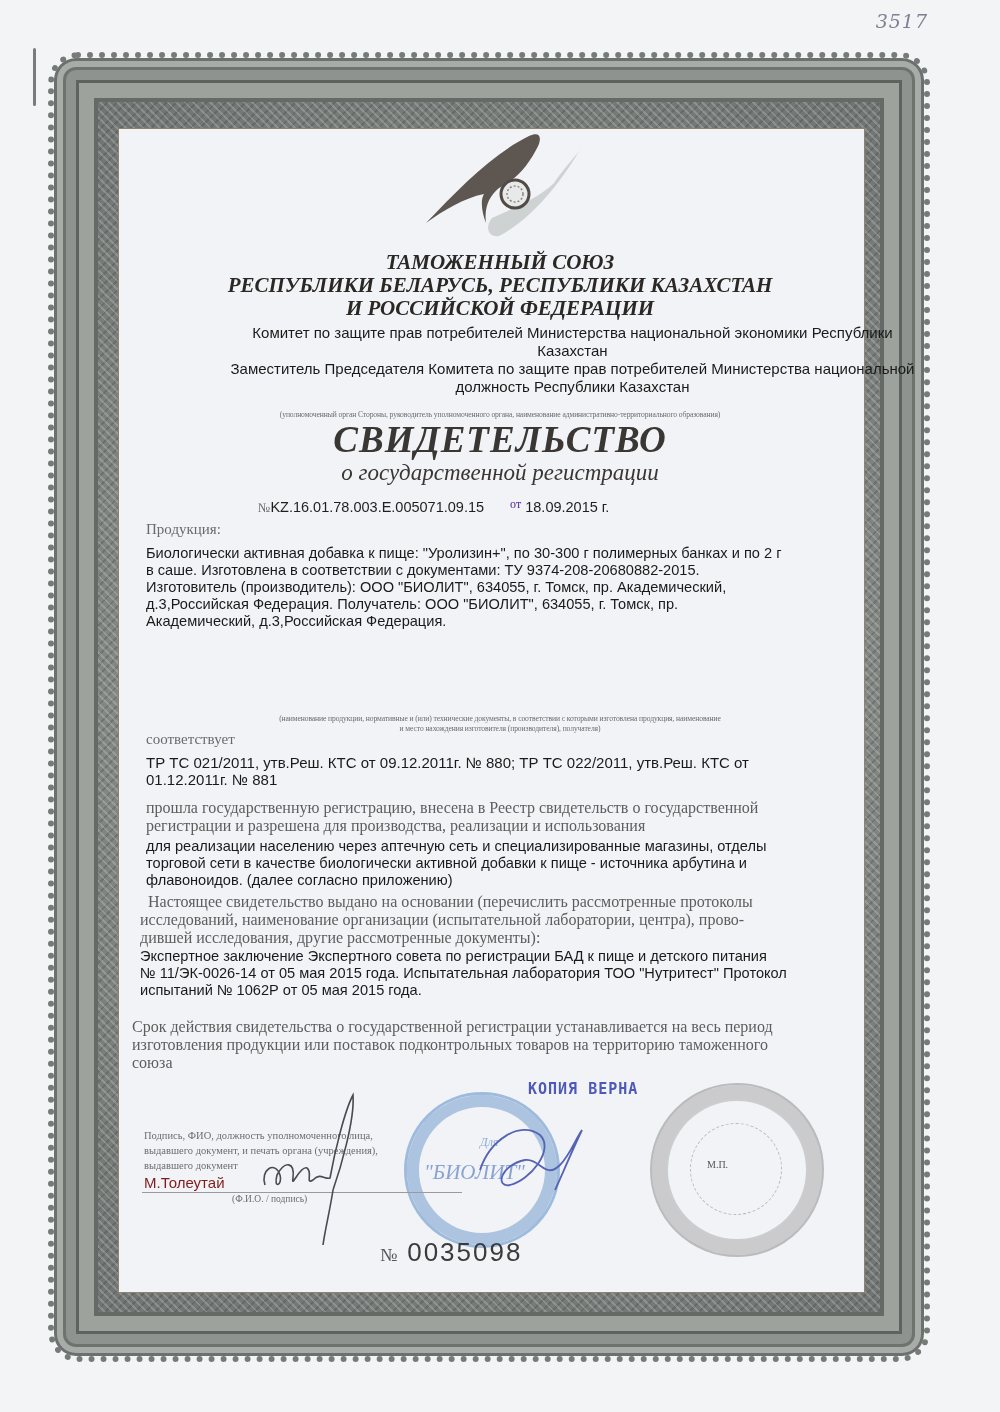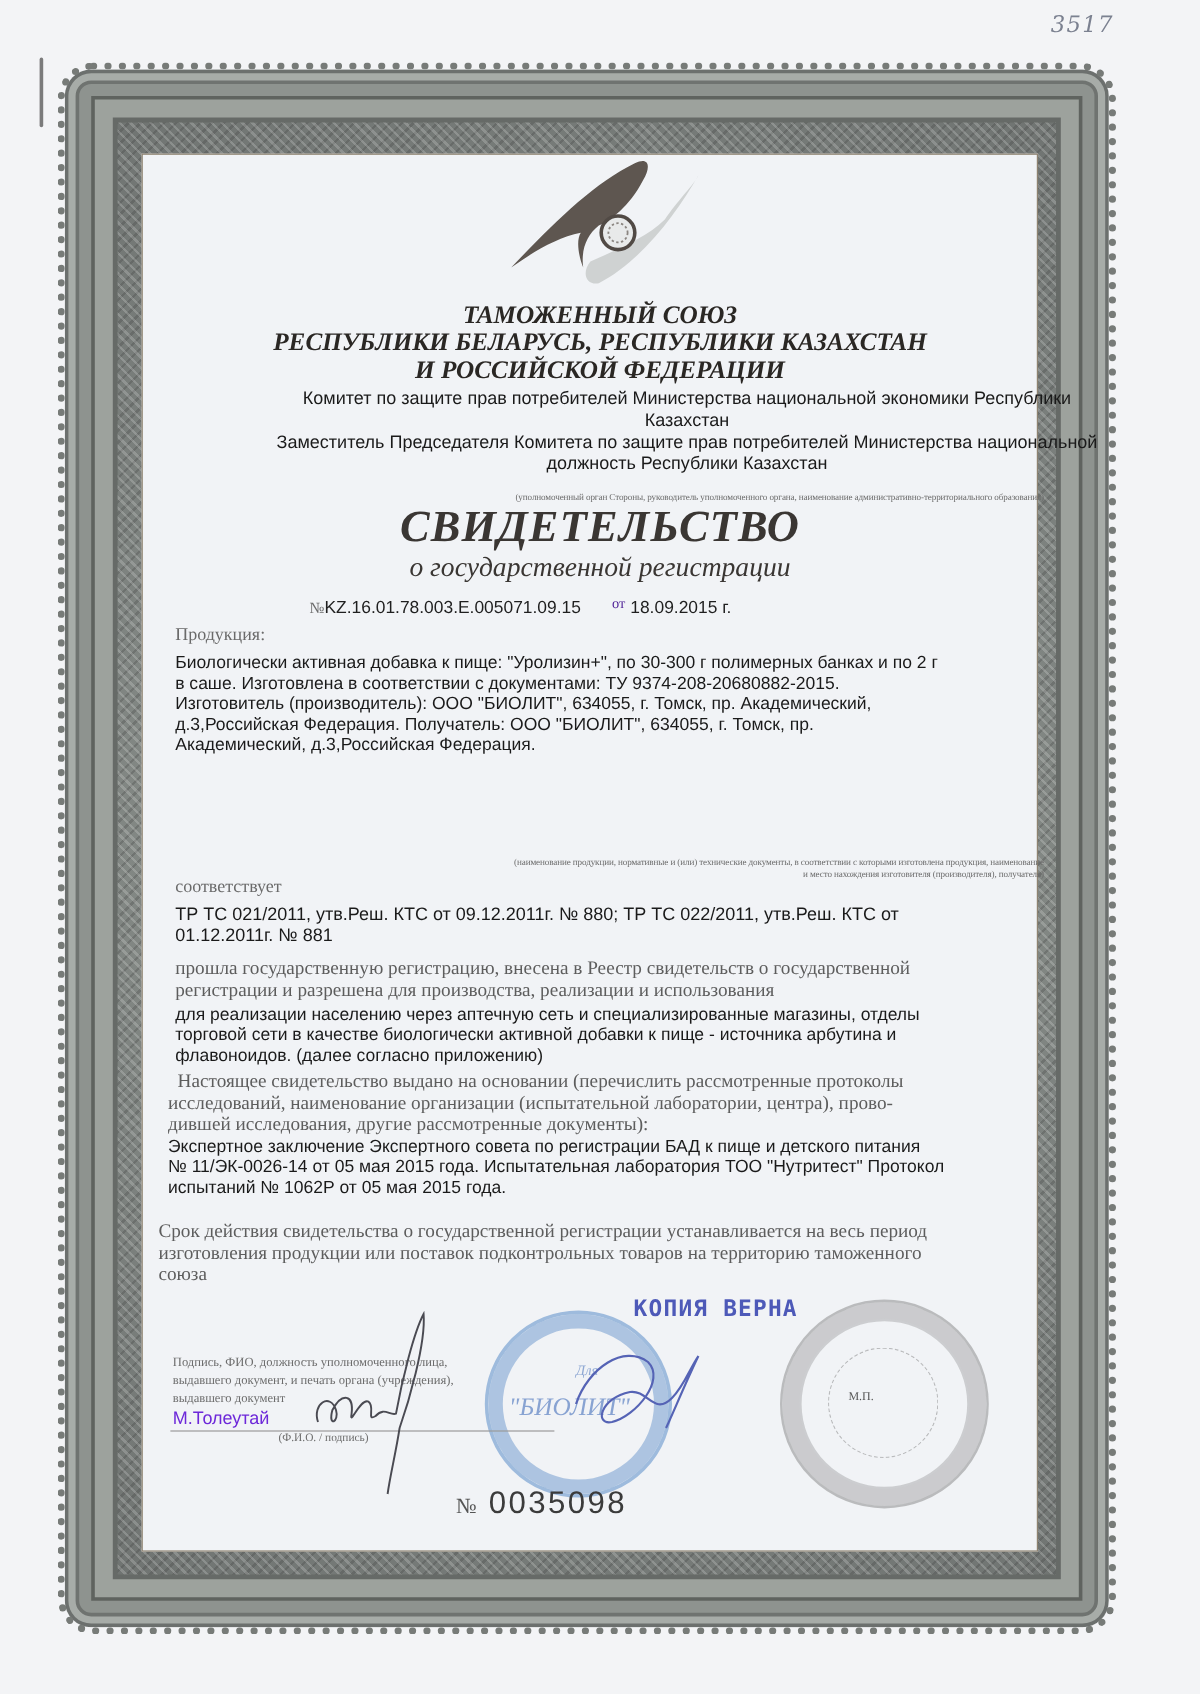--- a/index.html
+++ b/index.html
@@ -42,21 +42,21 @@
   
   .emblem { position:absolute; left:404px; top:128px; width:190px; height:110px; }
   .abs { position:absolute; }
   .serif-title {
     font-family:"Liberation Serif", serif; font-style:italic; font-weight:bold;
     color:#2a2724; text-align:center; left:130px; width:740px;
   }
   .sans-center { font-family:"Liberation Sans", sans-serif; text-align:center; left:120px; width:905px; font-size:15px; color:#1a1a1a; line-height:19px; }
   .tiny-caption {
     font-family:"Liberation Serif", serif; font-size:7.6px; color:#6b6b6b;
-    text-align:right; left:130px; width:740px; letter-spacing:-0.1px;
+    text-align:center; left:130px; width:740px; letter-spacing:-0.1px;
   }
   .doc-title {
     font-family:"Liberation Serif", serif; font-style:italic; font-weight:bold;
     font-size:37px; color:#3a3633; text-align:center; left:130px; width:740px; letter-spacing:1px;
   }
   .doc-subtitle {
     font-family:"Liberation Serif", serif; font-style:italic; font-size:23px; color:#3a3633;
     text-align:center; left:130px; width:740px;
   }
   .reg-line { left:258px; top:499px; font-size:14.5px; color:#1f1f1f; }
@@ -77,23 +77,23 @@
   .stamp-gray {
     position:absolute; left:650px; top:1083px; width:170px; height:170px; border-radius:50%;
     border:2px solid rgba(120,120,120,0.45);
     box-shadow: inset 0 0 0 14px rgba(200,200,200,0.25), inset 0 0 0 16px rgba(120,120,120,0.3);
   }
   .stamp-gray-inner {
     position:absolute; left:690px; top:1123px; width:90px; height:90px; border-radius:50%;
     border:1px dashed rgba(120,120,120,0.45);
   }
   .mp-label { left:707px; top:1159px; font-family:"Liberation Serif", serif; font-size:10px; color:#555; }
-  .kopiya { left:528px; top:1080px; font-family:"DejaVu Sans Mono", monospace; font-weight:bold; font-size:19px; color:#4d59b8; letter-spacing:1px; }
+  .kopiya { left:528px; top:1080px; font-family:"DejaVu Sans Mono", monospace; font-weight:bold; font-size:15px; color:#4d59b8; letter-spacing:1px; }
   .sig-caption { left:144px; top:1128px; font-family:"Liberation Serif", serif; font-size:10.5px; color:#6d6d6d; line-height:15px; width:300px; }
-  .signer-name { left:144px; top:1174px; font-size:15px; color:#6d28d9; }
+  .signer-name { left:144px; top:1174px; font-size:15px; color:#7f1d1d; }
   .sig-line { left:142px; top:1192px; width:320px; height:1px; background:#9a9a9a; }
   .fio-caption { left:232px; top:1194px; font-family:"Liberation Serif", serif; font-size:9.5px; color:#6d6d6d; }
   .serial { left:380px; top:1237px; font-size:26px; color:#3b3b3b; letter-spacing:2px; }
   .serial .no { font-family:"Liberation Serif", serif; font-size:18px; color:#555; letter-spacing:0; margin-right:10px; }
 </style>
 </head>
 <body>
 
 <div class="page-margin-line"></div>
 <div class="archive-number">3517</div>

